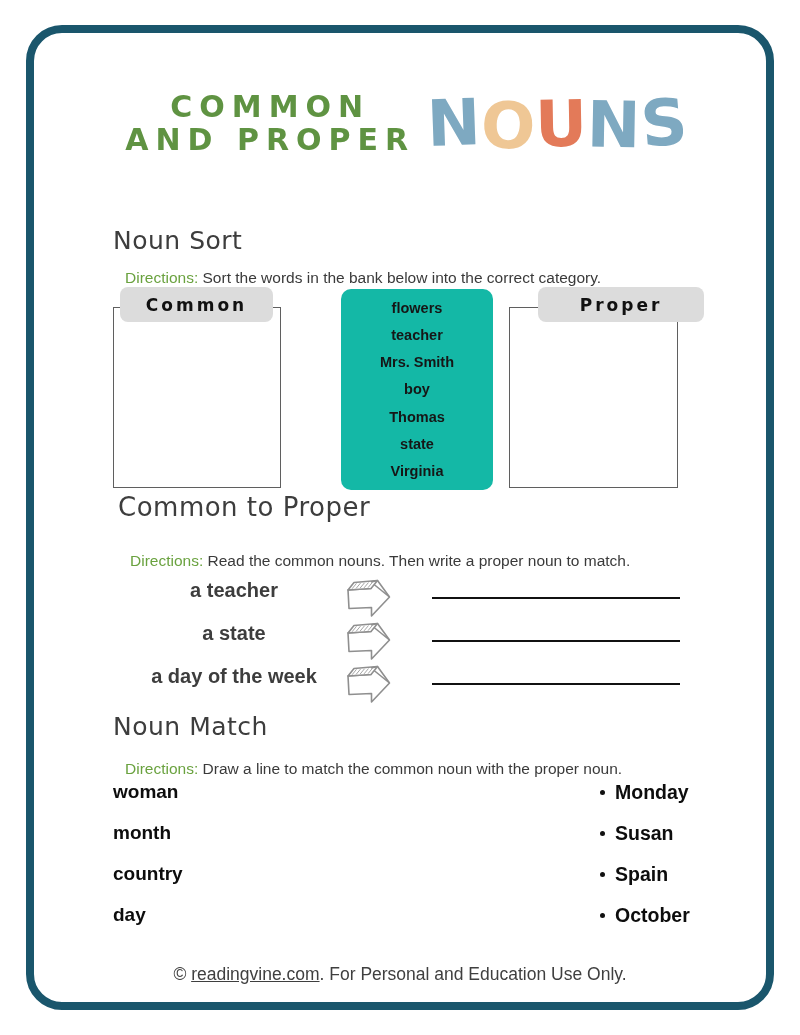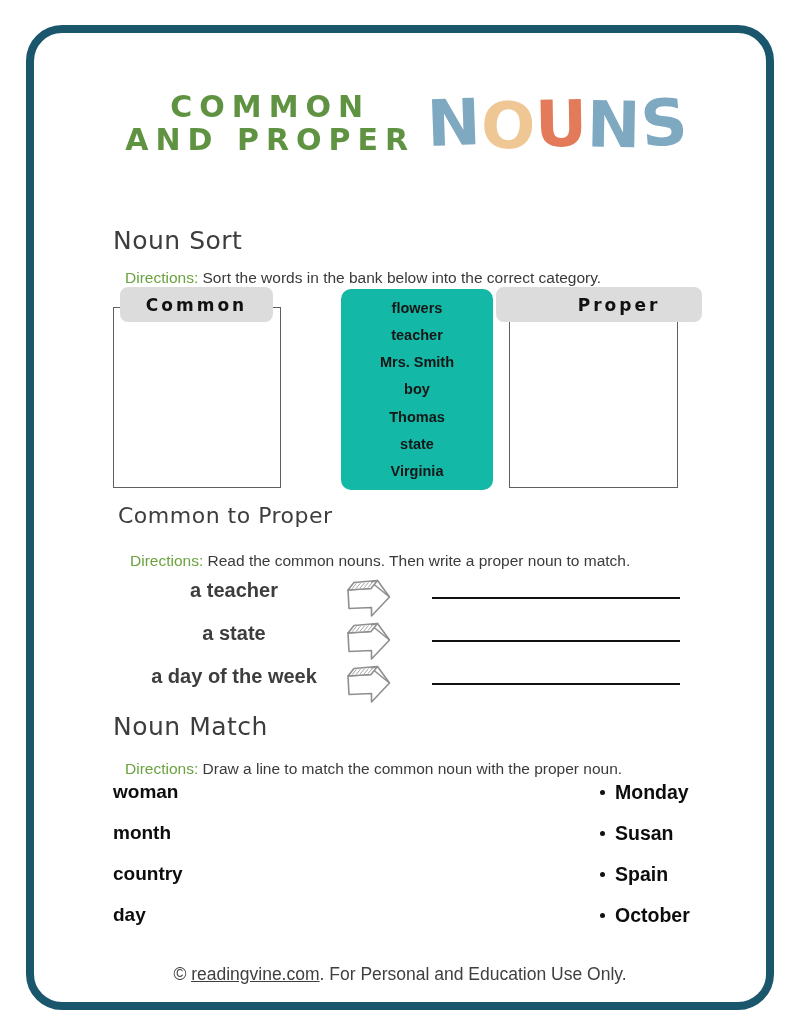--- a/index.html
+++ b/index.html
@@ -79,21 +79,21 @@
   
   .sec-heading {
     position: absolute;
     margin: 0;
     color: #3d3d3d;
     font-family: "DejaVu Sans", sans-serif;
     font-weight: normal;
     letter-spacing: 0.5px;
   }
   .h-sort  { left: 113px; top: 226px; font-size: 25px; }
-  .h-ctp   { left: 118px; top: 503px; font-size: 22px; }
+  .h-ctp   { left: 118px; top: 492px; font-size: 26px; }
   .h-match { left: 113px; top: 712px; font-size: 25px; }
 
   .dir {
     position: absolute;
     margin: 12px;
     font-size: 15.5px;
     font-weight: 500;
     color: #3a3a3a;
   }
   .dir .dir-label { color: #6aa23f; }
@@ -122,21 +122,21 @@
     display: flex;
     align-items: center;
     justify-content: center;
     font-family: "DejaVu Sans", sans-serif;
     font-weight: bold;
     font-size: 17px;
     letter-spacing: 3px;
     color: #111111;
   }
   .sort-label.common { left: 120px; width: 153px; }
-  .sort-label.proper { left: 496px; width: 166px; padding-left: 40px; }
+  .sort-label.proper { left: 538px; width: 166px; }
   .word-bank {
     position: absolute;
     left: 321px;
     top: 2px;
     width: 152px;
     height: 201px;
     background: #14b8a6;
     border-radius: 10px;
     box-sizing: border-box;
     padding: 11px 0;

